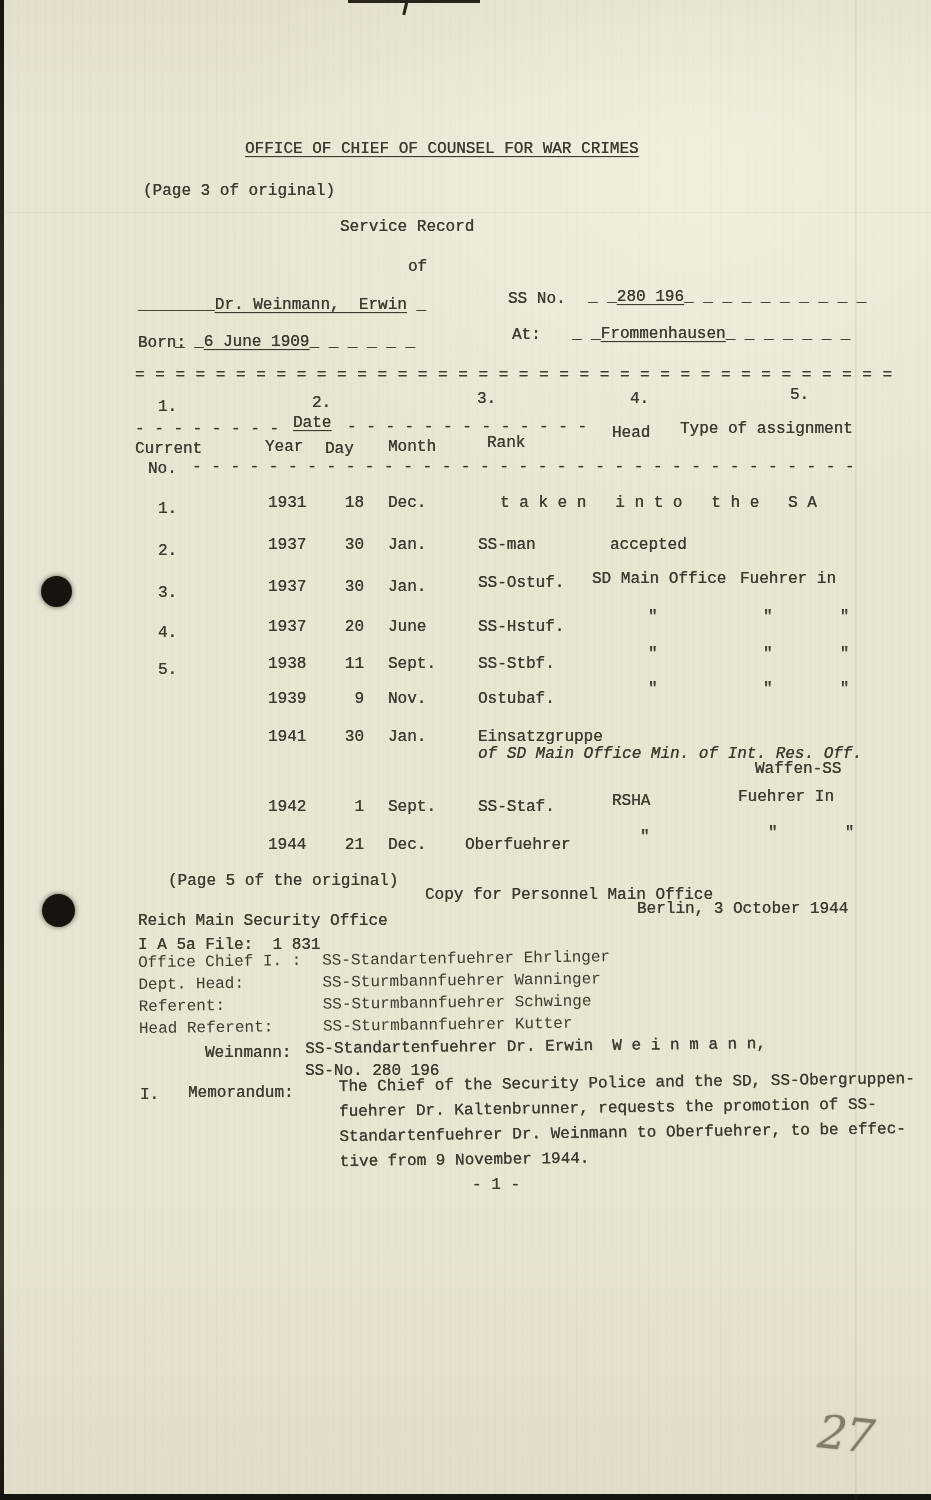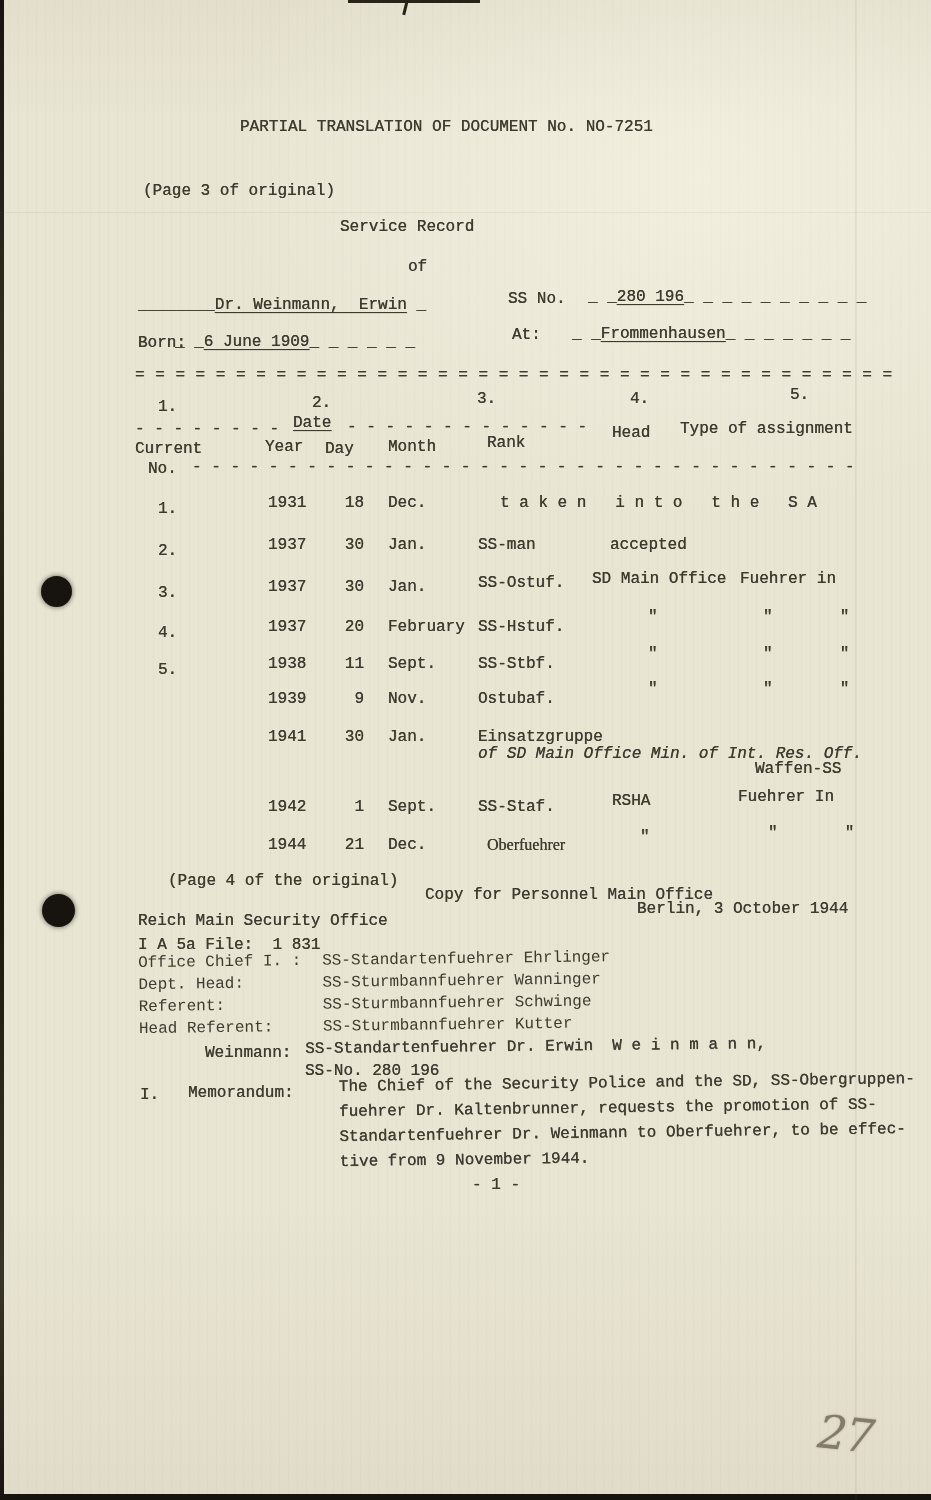--- a/index.html
+++ b/index.html
@@ -57,21 +57,21 @@
   .r0{top:494px;} .r1{top:536px;} .r2{top:578px;} .r3{top:618px;} .r4{top:655px;}
   .r5{top:690px;} .r6{top:728px;} .r7{top:798px;} .r8{top:836px;}
   .c-no{left:158px;top:6px;} .c-year{left:268px;} .c-day{left:336px;width:28px;text-align:right;}
   .c-month{left:388px;} .c-rank{left:478px;} .c-unit{left:610px;} .c-type{left:738px;}
   .r0 .c-rank{left:500px;}
   .r2 .c-rank{top:-4px;} .r2 .c-unit{left:592px;top:-8px;} .r2 .c-type{left:740px;top:-8px;}
   .r3 .c-unit,.r4 .c-unit,.r5 .c-unit{left:648px;top:-10px;}
   .r3 .c-type,.r4 .c-type,.r5 .c-type{left:763px;top:-10px;}
   .c-rank2{left:478px;top:17px;font-style:italic;} .c-rank3{left:755px;top:32px;}
   .r7 .c-unit{left:612px;top:-6px;} .r7 .c-type{left:738px;top:-10px;}
-  .r8 .c-rank{left:487px;font-family:Liberation Serif, serif;} .r8 .c-unit{left:640px;top:-8px;} .r8 .c-type{left:768px;top:-12px;}
+  .r8 .c-rank{left:465px;} .r8 .c-unit{left:640px;top:-8px;} .r8 .c-type{left:768px;top:-12px;}
   
   .l-page4{left:168px;top:872px;}
   .l-copy{left:425px;top:886px;}
   .l-berlin{left:637px;top:900px;}
   .l-rmso{left:138px;top:912px;}
   .l-file{left:138px;top:936px;}
   #officials{position:absolute;left:138px;top:954px;transform:rotate(-0.7deg);transform-origin:left top;}
   .off-row{position:relative;height:22px;}
   .off-label{position:absolute;left:0;white-space:pre;}
   .off-value{position:absolute;left:184px;white-space:pre;}
@@ -95,21 +95,21 @@
 
   <div class="edge-left"></div>
   <div class="edge-bottom"></div>
   <div class="edge-top"></div>
   <div class="ink-mark"></div>
   <div class="crease-v"></div>
   <div class="crease-h"></div>
   <div class="hole hole1"></div>
   <div class="hole hole2"></div>
 
-  <div class="line l-title1">PARTIAL TRANSLATION OF DOCUMENT No. NO-7251</div>
+  <div class="line l-title2 u">OFFICE OF CHIEF OF COUNSEL FOR WAR CRIMES</div>
   <div class="line l-page3">(Page 3 of original)</div>
   <div class="line l-service">Service Record</div>
   <div class="line l-of">of</div>
 
   <div class="line l-nameline"><span>________</span><span class="u">Dr. Weinmann,  Erwin</span><span> _</span></div>
   <div class="line l-ssno">SS No.</div>
   <div class="line l-ssno-val"><span>_ _</span><span class="u">280 196</span><span>_ _ _ _ _ _ _ _ _ _</span></div>
   <div class="line l-born">Born:</div>
   <div class="line l-born-val"><span>_ _</span><span class="u">6 June 1909</span><span>_ _ _ _ _ _</span></div>
   <div class="line l-at">At:</div>
@@ -158,21 +158,21 @@
         <span class="cell c-day">30</span>
         <span class="cell c-month">Jan.</span>
         <span class="cell c-rank">SS-Ostuf.</span>
         <span class="cell c-unit">SD Main Office</span>
         <span class="cell c-type">Fuehrer in</span>
       </div>
       <div class="trow r3">
         <span class="cell c-no">4.</span>
         <span class="cell c-year">1937</span>
         <span class="cell c-day">20</span>
-        <span class="cell c-month">February</span>
+        <span class="cell c-month">June</span>
         <span class="cell c-rank">SS-Hstuf.</span>
         <span class="cell c-unit">"</span>
         <span class="cell c-type">"       "</span>
       </div>
       <div class="trow r4">
         <span class="cell c-no">5.</span>
         <span class="cell c-year">1938</span>
         <span class="cell c-day">11</span>
         <span class="cell c-month">Sept.</span>
         <span class="cell c-rank">SS-Stbf.</span>
@@ -206,21 +206,21 @@
       <div class="trow r8">
         <span class="cell c-year">1944</span>
         <span class="cell c-day">21</span>
         <span class="cell c-month">Dec.</span>
         <span class="cell c-rank">Oberfuehrer</span>
         <span class="cell c-unit">"</span>
         <span class="cell c-type">"       "</span>
       </div>
     </div>
 
-  <div class="line l-page4">(Page 4 of the original)</div>
+  <div class="line l-page4">(Page 5 of the original)</div>
   <div class="line l-copy">Copy for Personnel Main Office</div>
   <div class="line l-berlin">Berlin, 3 October 1944</div>
   <div class="line l-rmso">Reich Main Security Office</div>
   <div class="line l-file">I A 5a File:  1 831</div>
   <div id="officials">
       <div class="off-row">
         <span class="off-label">Office Chief I. :</span>
         <span class="off-value">SS-Standartenfuehrer Ehrlinger</span>
       </div>
       <div class="off-row">

